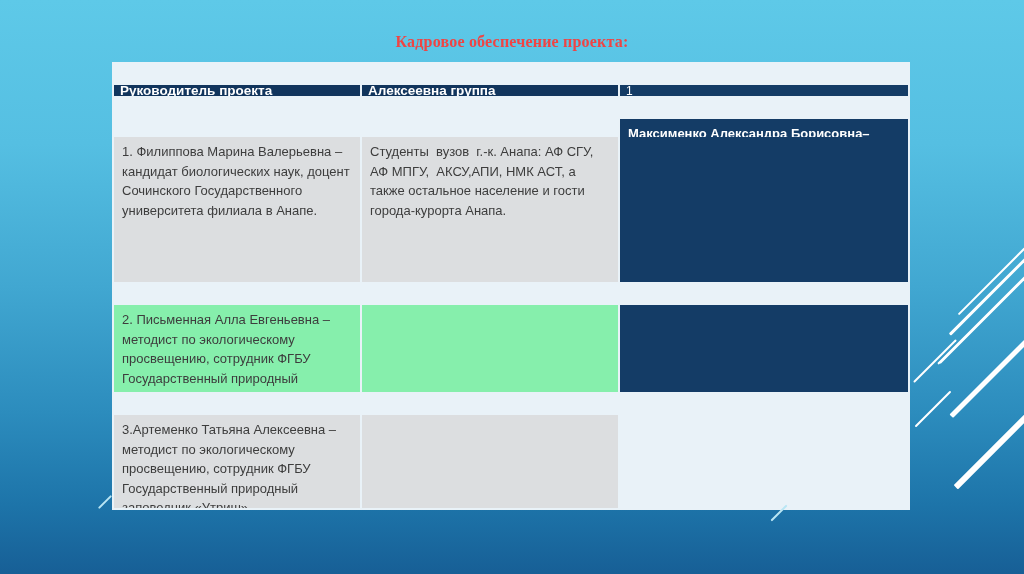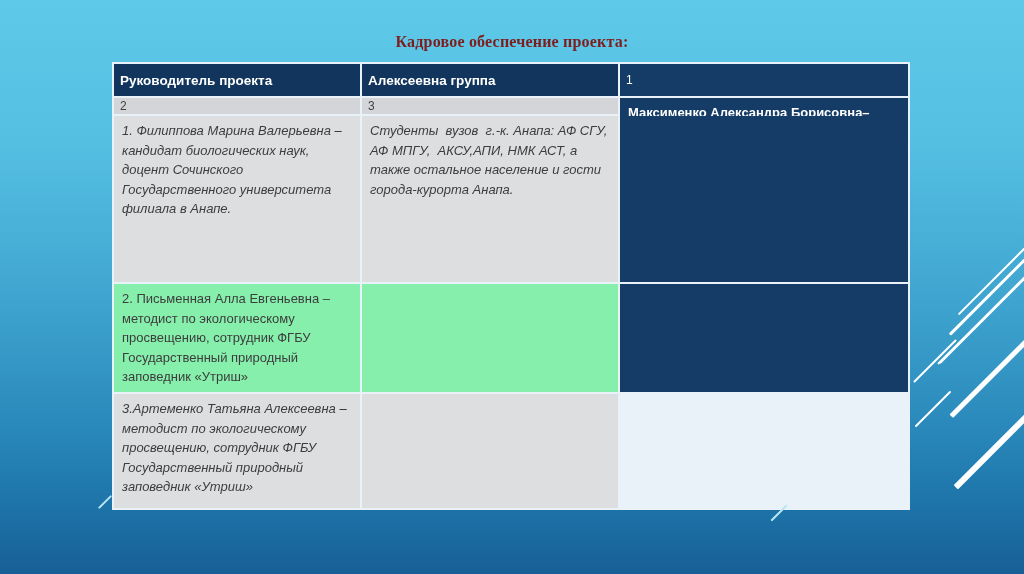--- a/index.html
+++ b/index.html
@@ -3,36 +3,36 @@
 <meta charset="utf-8">
 <style>
   html,body{margin:0;padding:0;}
   body{
     width:1024px;height:574px;position:relative;overflow:hidden;
     font-family:"Liberation Sans",sans-serif;
     background:linear-gradient(180deg,#5ec9e8 0%,#55bfe2 25%,#41a7d1 50%,#2c8cbd 72%,#1d74a9 88%,#175f96 100%);
   }
   .title{
     position:absolute;top:33px;left:0;width:1024px;text-align:center;
-    font-family:"Liberation Serif",serif;font-weight:bold;font-size:16px;color:#7f1d1d;
+    font-family:"Liberation Serif",serif;font-weight:bold;font-size:16px;color:#ef4444;
     letter-spacing:.2px;
   }
   .table{
     position:absolute;left:112px;top:62px;width:798px;height:448px;
     box-sizing:border-box;padding:2px;background:#e9f2f8;
     display:grid;grid-template-columns:246px 256px 288px;
     grid-template-rows:32px 16px 166px 108px 114px;grid-gap:2px;
   }
-  .cell{box-sizing:border-box;overflow:hidden;}
+  .cell{box-sizing:border-box;overflow:hidden;margin-top:21px;}
   .navy{background:#143c66;color:#ffffff;}
   .navy-h{background:#11355d;color:#ffffff;display:flex;align-items:center;
     font-weight:bold;font-size:13.5px;padding:0 6px;}
   .num{font-size:12px;padding:0 6px;display:flex;align-items:center;}
   .num-gray{background:#d3d5d8;color:#404040;}
-  .band-light{background:#dcdee0;color:#3d3d3d;font-style:italic;}
+  .band-light{background:#dcdee0;color:#3d3d3d;}
   .band-dark{background:#86efac;color:#3d3d3d;}
   .body-cell{font-size:13px;line-height:1.5;padding:5px 8px 20px 8px;white-space:pre-wrap;}
   .leader-cell{font-weight:bold;}
   .deco-line{position:absolute;background:#ffffff;transform:rotate(-45deg);transform-origin:center;border-radius:1px;}
   .deco-cyan{background:#b9e6f4;}
 </style>
 </head>
 <body>
 
 <div class="title">Кадровое обеспечение проекта:</div>

